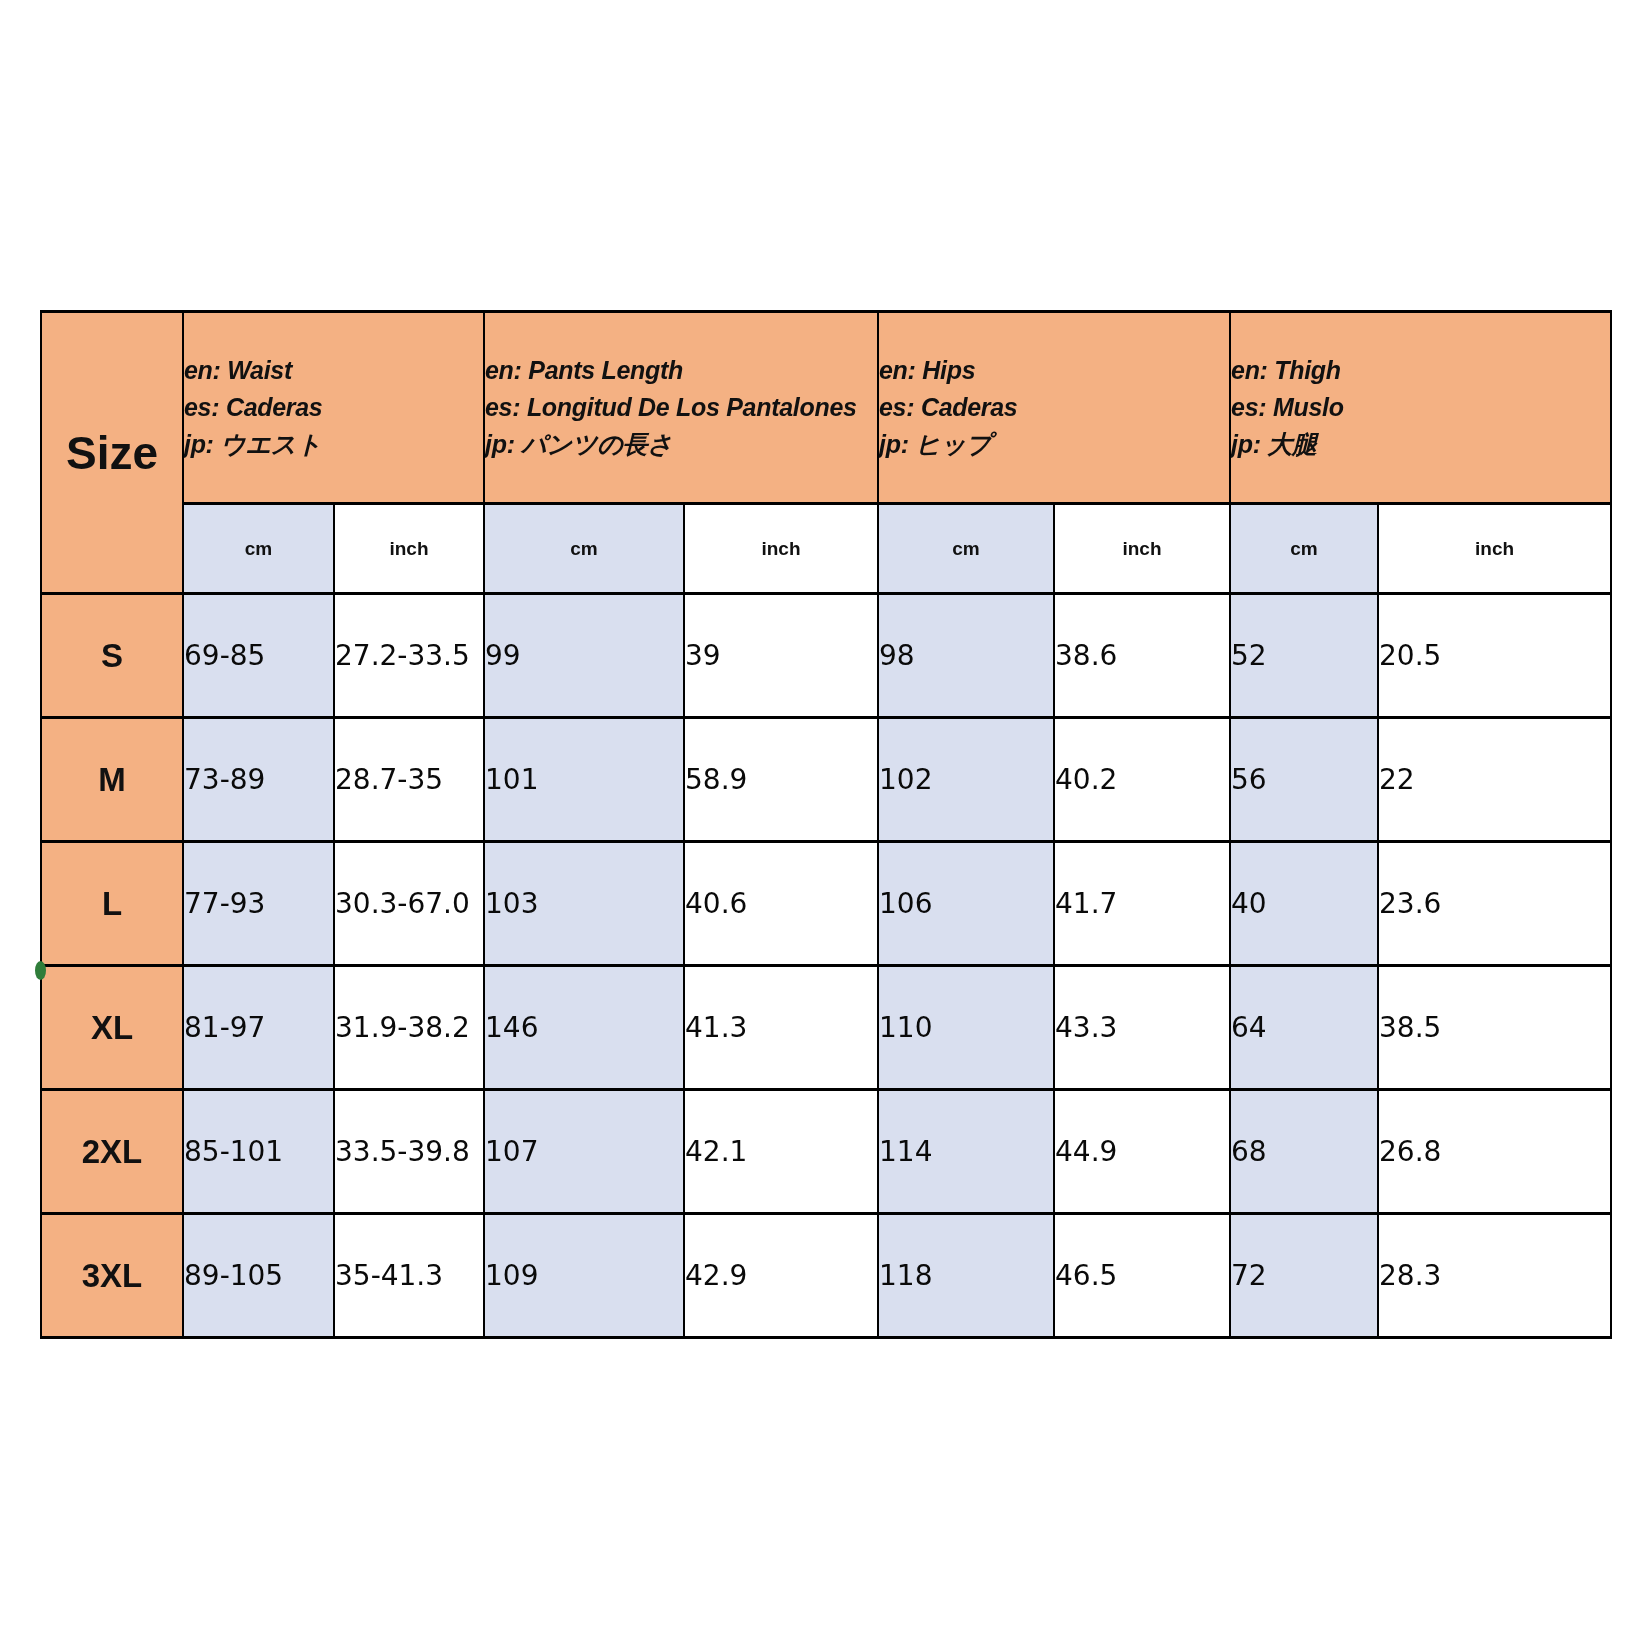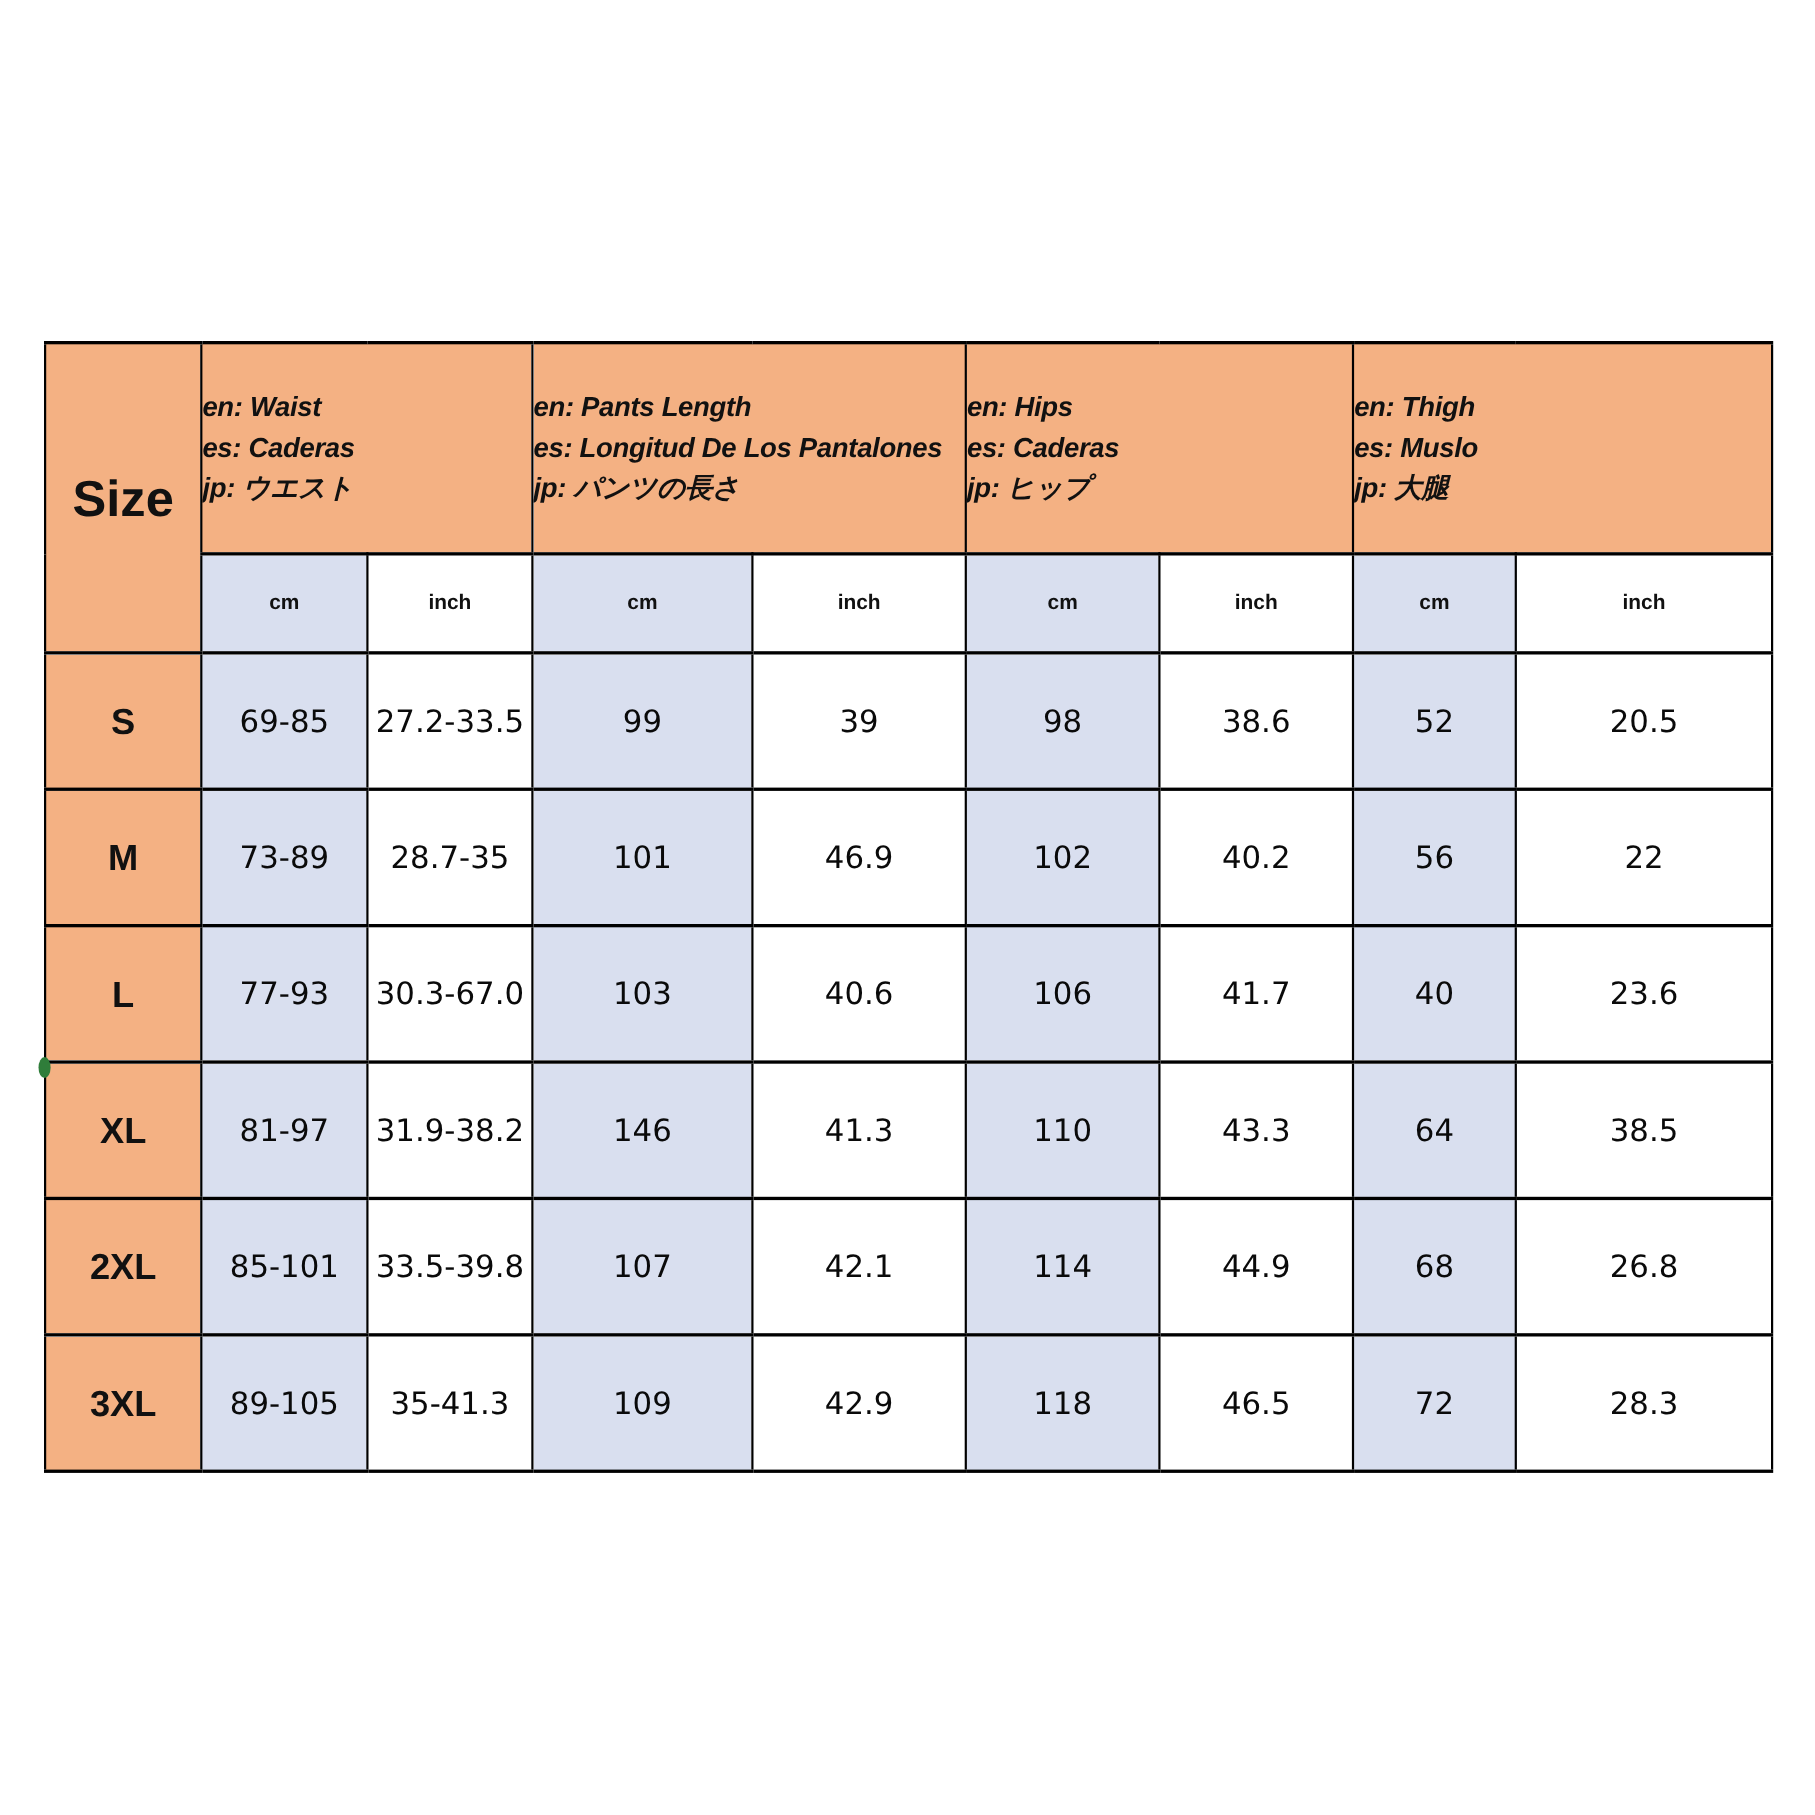--- a/index.html
+++ b/index.html
@@ -78,21 +78,21 @@
     font-weight: bold;
     color: #111111;
     text-align: center;
     vertical-align: middle;
   }
   .val {
     font-family: "DejaVu Sans", sans-serif;
     font-size: 28px;
     font-weight: normal;
     color: #0a0a0a;
-    text-align: center;
+    text-align: left;
     vertical-align: middle;
   }
   .green-dot {
     position: absolute;
     left: -5px;
     top: 651px;
     width: 11px;
     height: 19px;
     border-radius: 50%;
     background: #2F7D3A;
@@ -166,21 +166,21 @@
         <td class="val inch-bg">38.6</td>
         <td class="val cm-bg">52</td>
         <td class="val inch-bg">20.5</td>
       </tr>
 
       <tr class="r-data">
         <th class="rlabel orange">M</th>
         <td class="val cm-bg">73-89</td>
         <td class="val inch-bg">28.7-35</td>
         <td class="val cm-bg">101</td>
-        <td class="val inch-bg">46.9</td>
+        <td class="val inch-bg">58.9</td>
         <td class="val cm-bg">102</td>
         <td class="val inch-bg">40.2</td>
         <td class="val cm-bg">56</td>
         <td class="val inch-bg">22</td>
       </tr>
 
       <tr class="r-data">
         <th class="rlabel orange">L</th>
         <td class="val cm-bg">77-93</td>
         <td class="val inch-bg">30.3-67.0</td>

